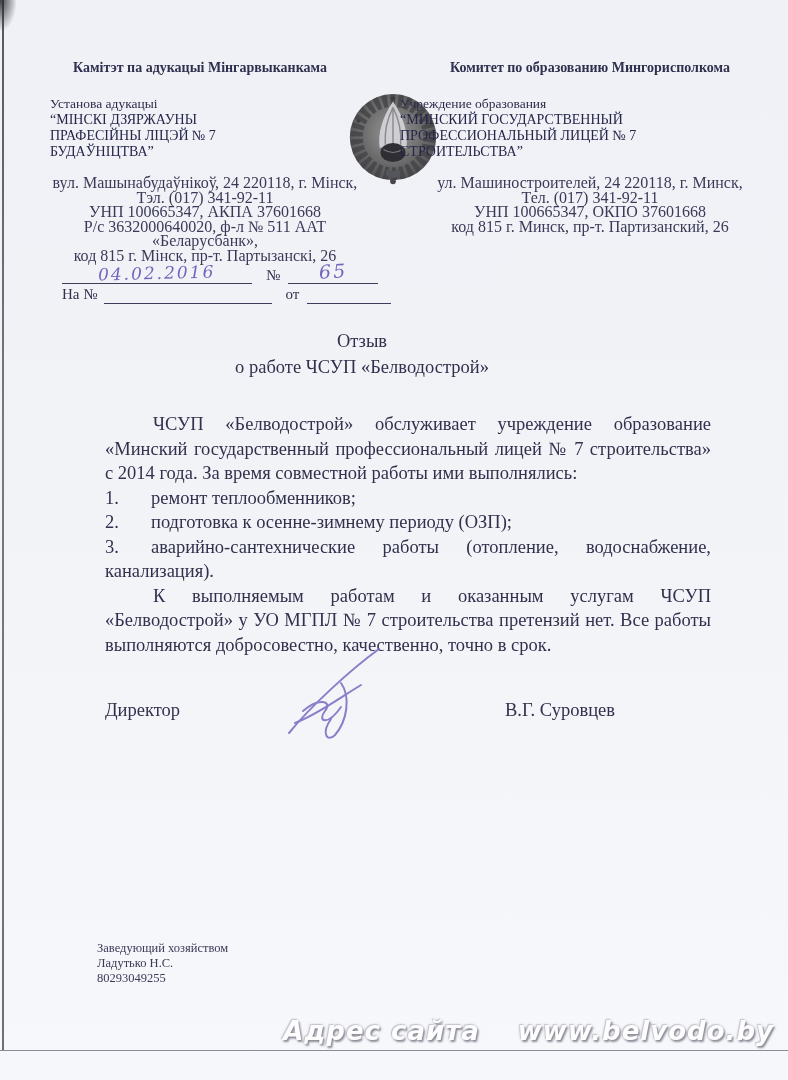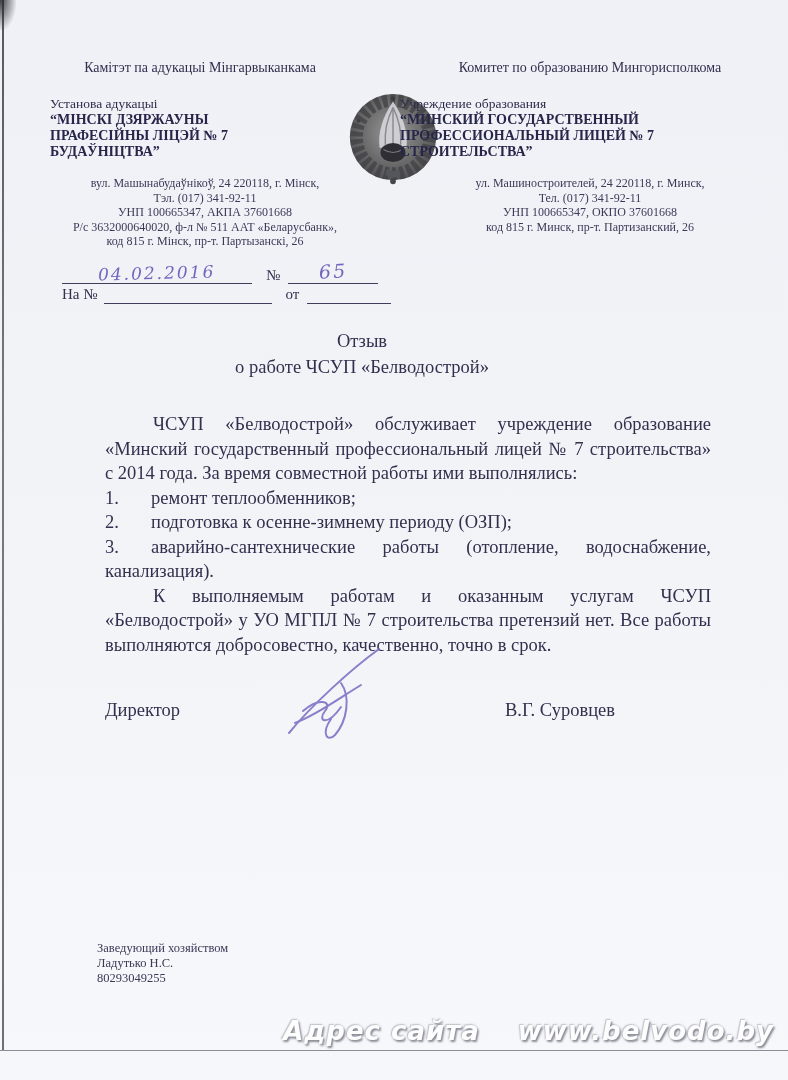--- a/index.html
+++ b/index.html
@@ -21,33 +21,33 @@
   .scan-corner-smudge {
     position:absolute; left:0; top:0; width:16px; height:30px;
     background:radial-gradient(ellipse at 0% 0%, rgba(40,40,48,.9) 0%, rgba(40,40,48,.25) 55%, transparent 75%);
   }
   .scan-line-bottom {
     position:absolute; left:0; top:1050px; width:788px; height:1px;
     background:#8c8c98;
   }
   .below-strip { position:absolute; left:0; top:1051px; width:788px; height:29px; background:#f6f7fa; }
 
-  .committee { position:absolute; top:60px; font-size:14px; text-align:center; color:#2f2f4e; }
+  .committee { position:absolute; top:60px; font-size:14px; text-align:center; color:#2f2f4e;font-weight:bold; }
   .committee.left  { left:50px;  width:300px; }
   .committee.right { left:420px; width:340px; }
 
   .orgblock { position:absolute; top:96px; text-align:left; color:#2c2c4c; }
   .orgblock.left  { left:50px;  width:300px; }
   .orgblock.right { left:400px; width:335px; }
   .orgblock .org-type { font-size:13.5px; line-height:16px; }
-  .orgblock .org-name { font-size:14px; font-weight:bold; line-height:16px; color:#26264a; }
+  .orgblock .org-name { font-size:14px; font-weight:normal; line-height:16px; color:#26264a; }
 
   .emblem-wrap { position:absolute; left:344px; top:92px; width:98px; height:96px; }
 
-  .address { position:absolute; top:176px; font-size:12px; line-height:14.5px; text-align:center; color:#3a3a58; }
+  .address { position:absolute; top:176px; font-size:16px; line-height:14.5px; text-align:center; color:#3a3a58; }
   .address.left  { left:40px;  width:330px; }
   .address.right { left:415px; width:350px; }
 
   .refblock { position:absolute; left:62px; top:258px; width:330px; font-size:15px; color:#31314e; }
   .ref-row { display:flex; align-items:flex-end; }
   .ref-row.first { height:26px; }
   .ref-row.second { height:24px; margin-top:2px; align-items:baseline; }
   .u-line { display:inline-block; border-bottom:1.5px solid #3e3e5c; text-align:center; }
   .date-line { width:190px; }
   .no-line { width:90px; margin-left:8px; }

